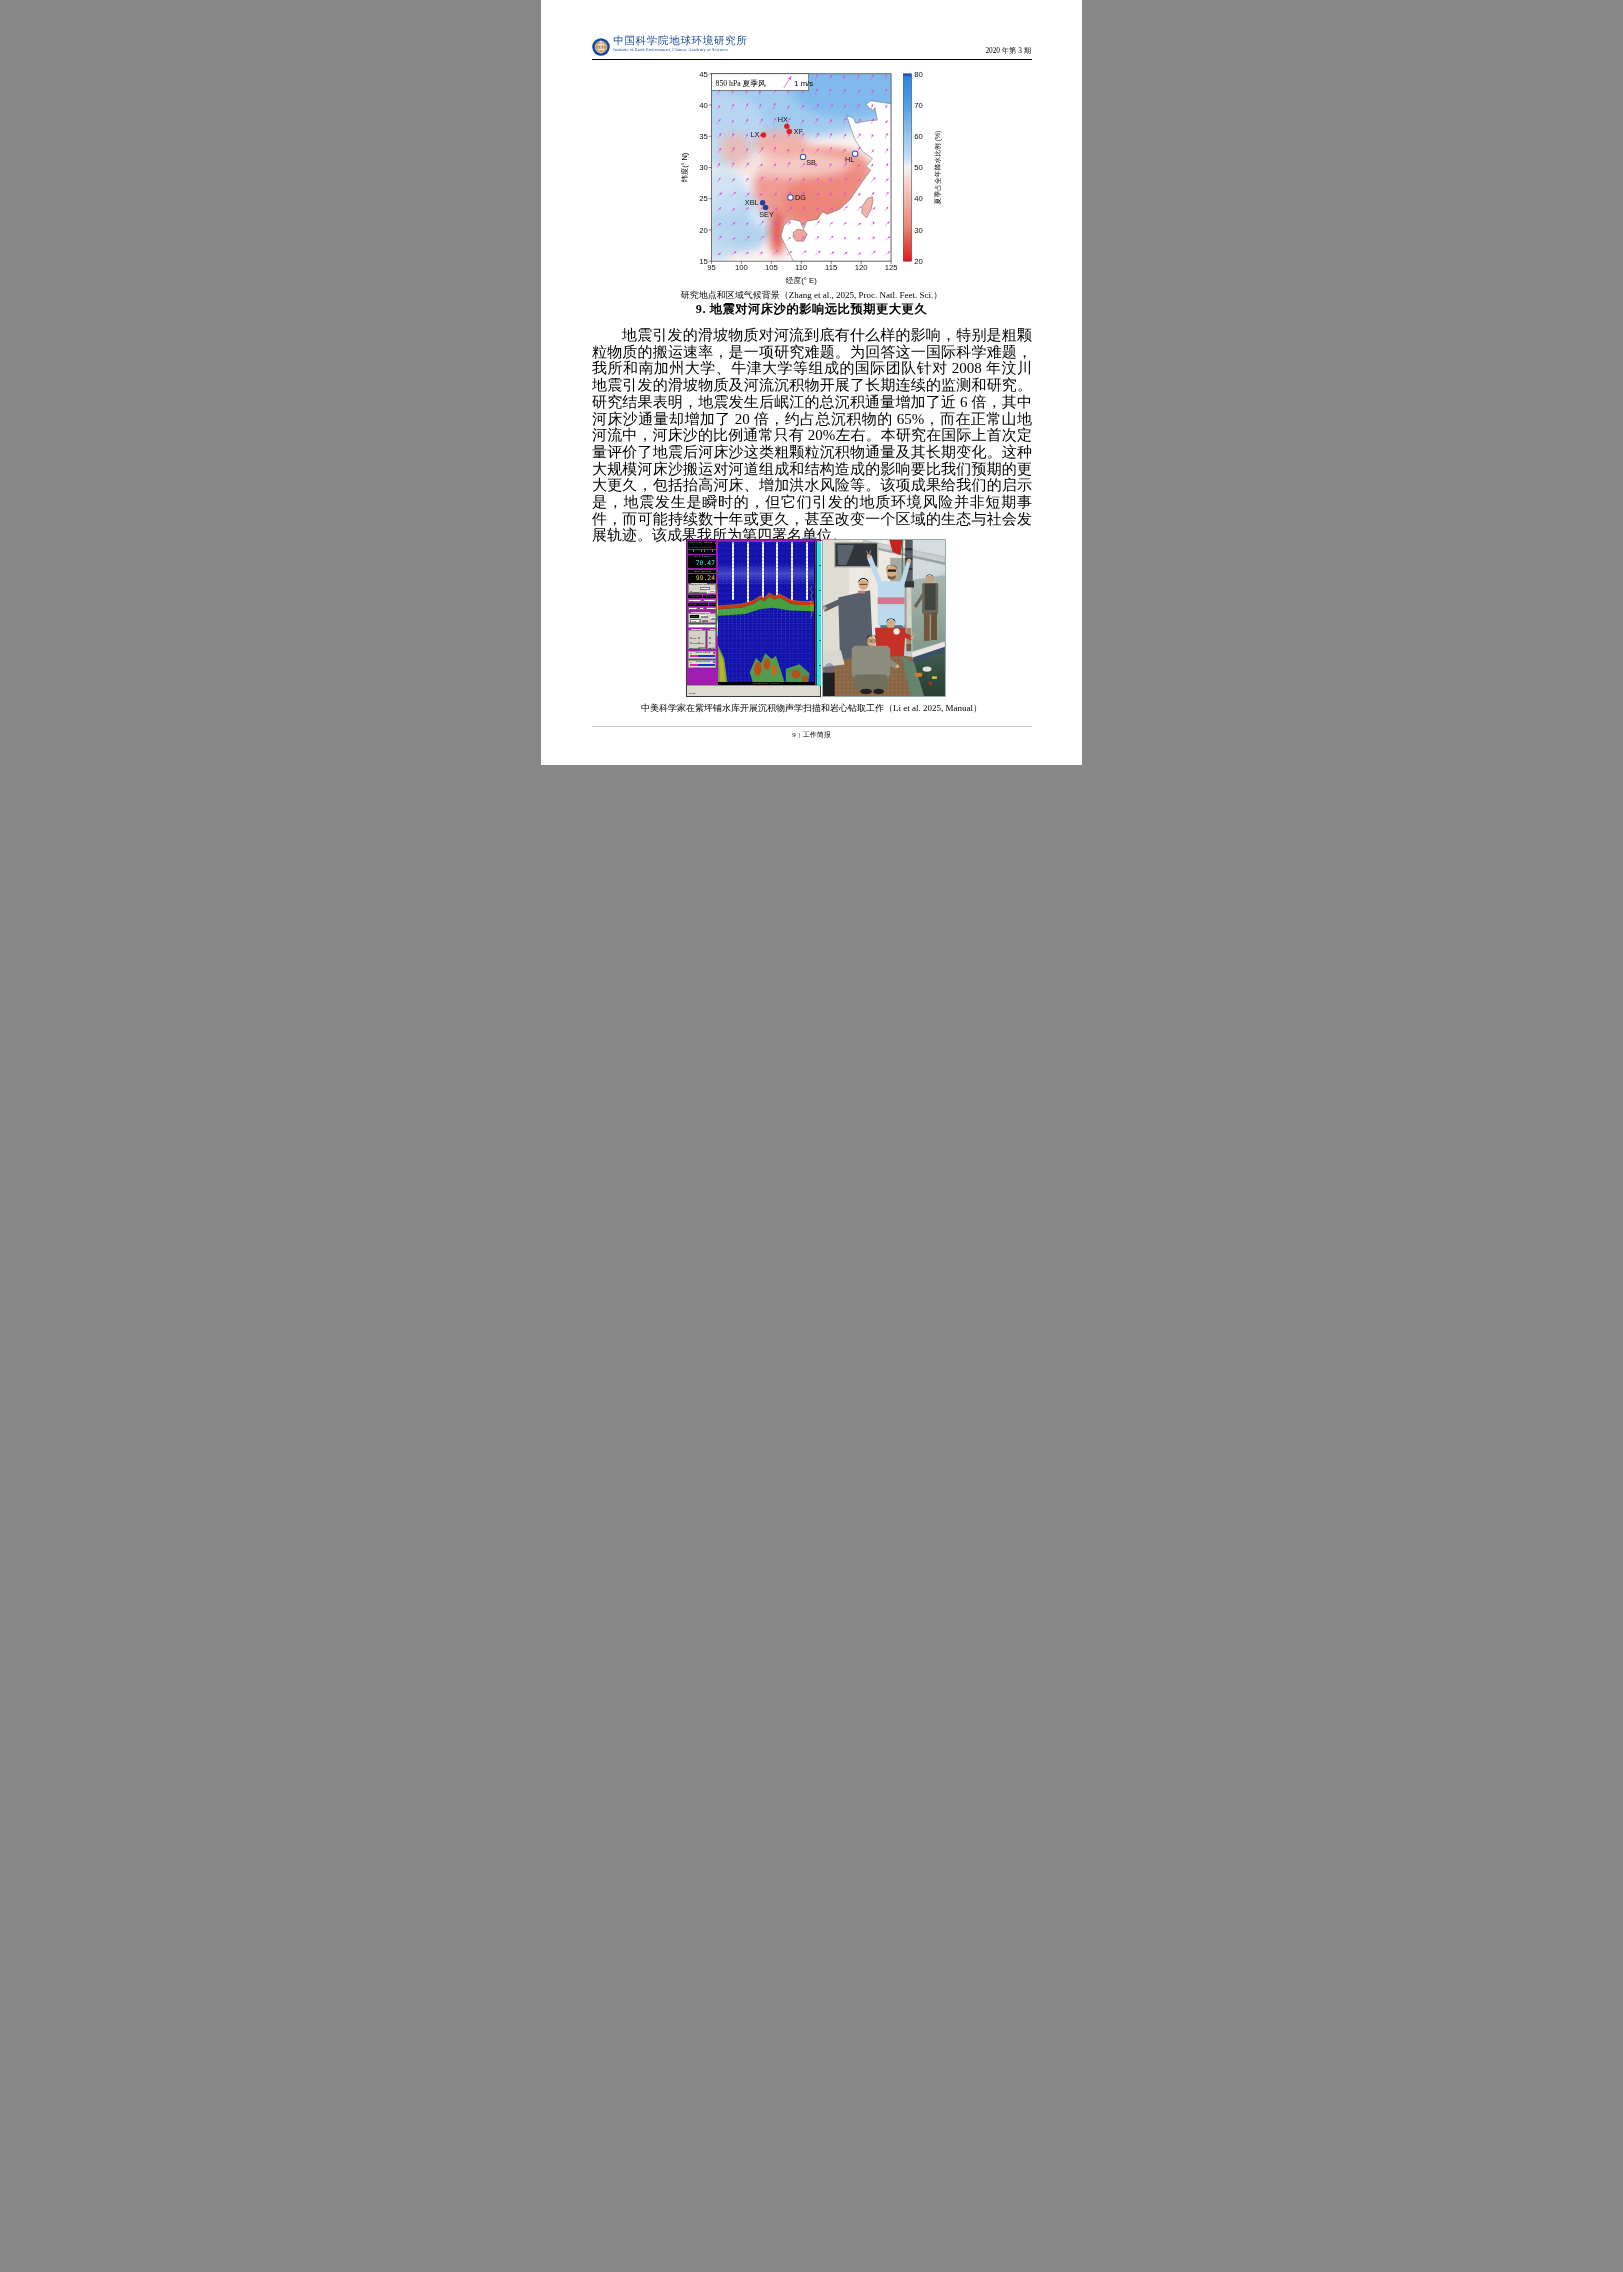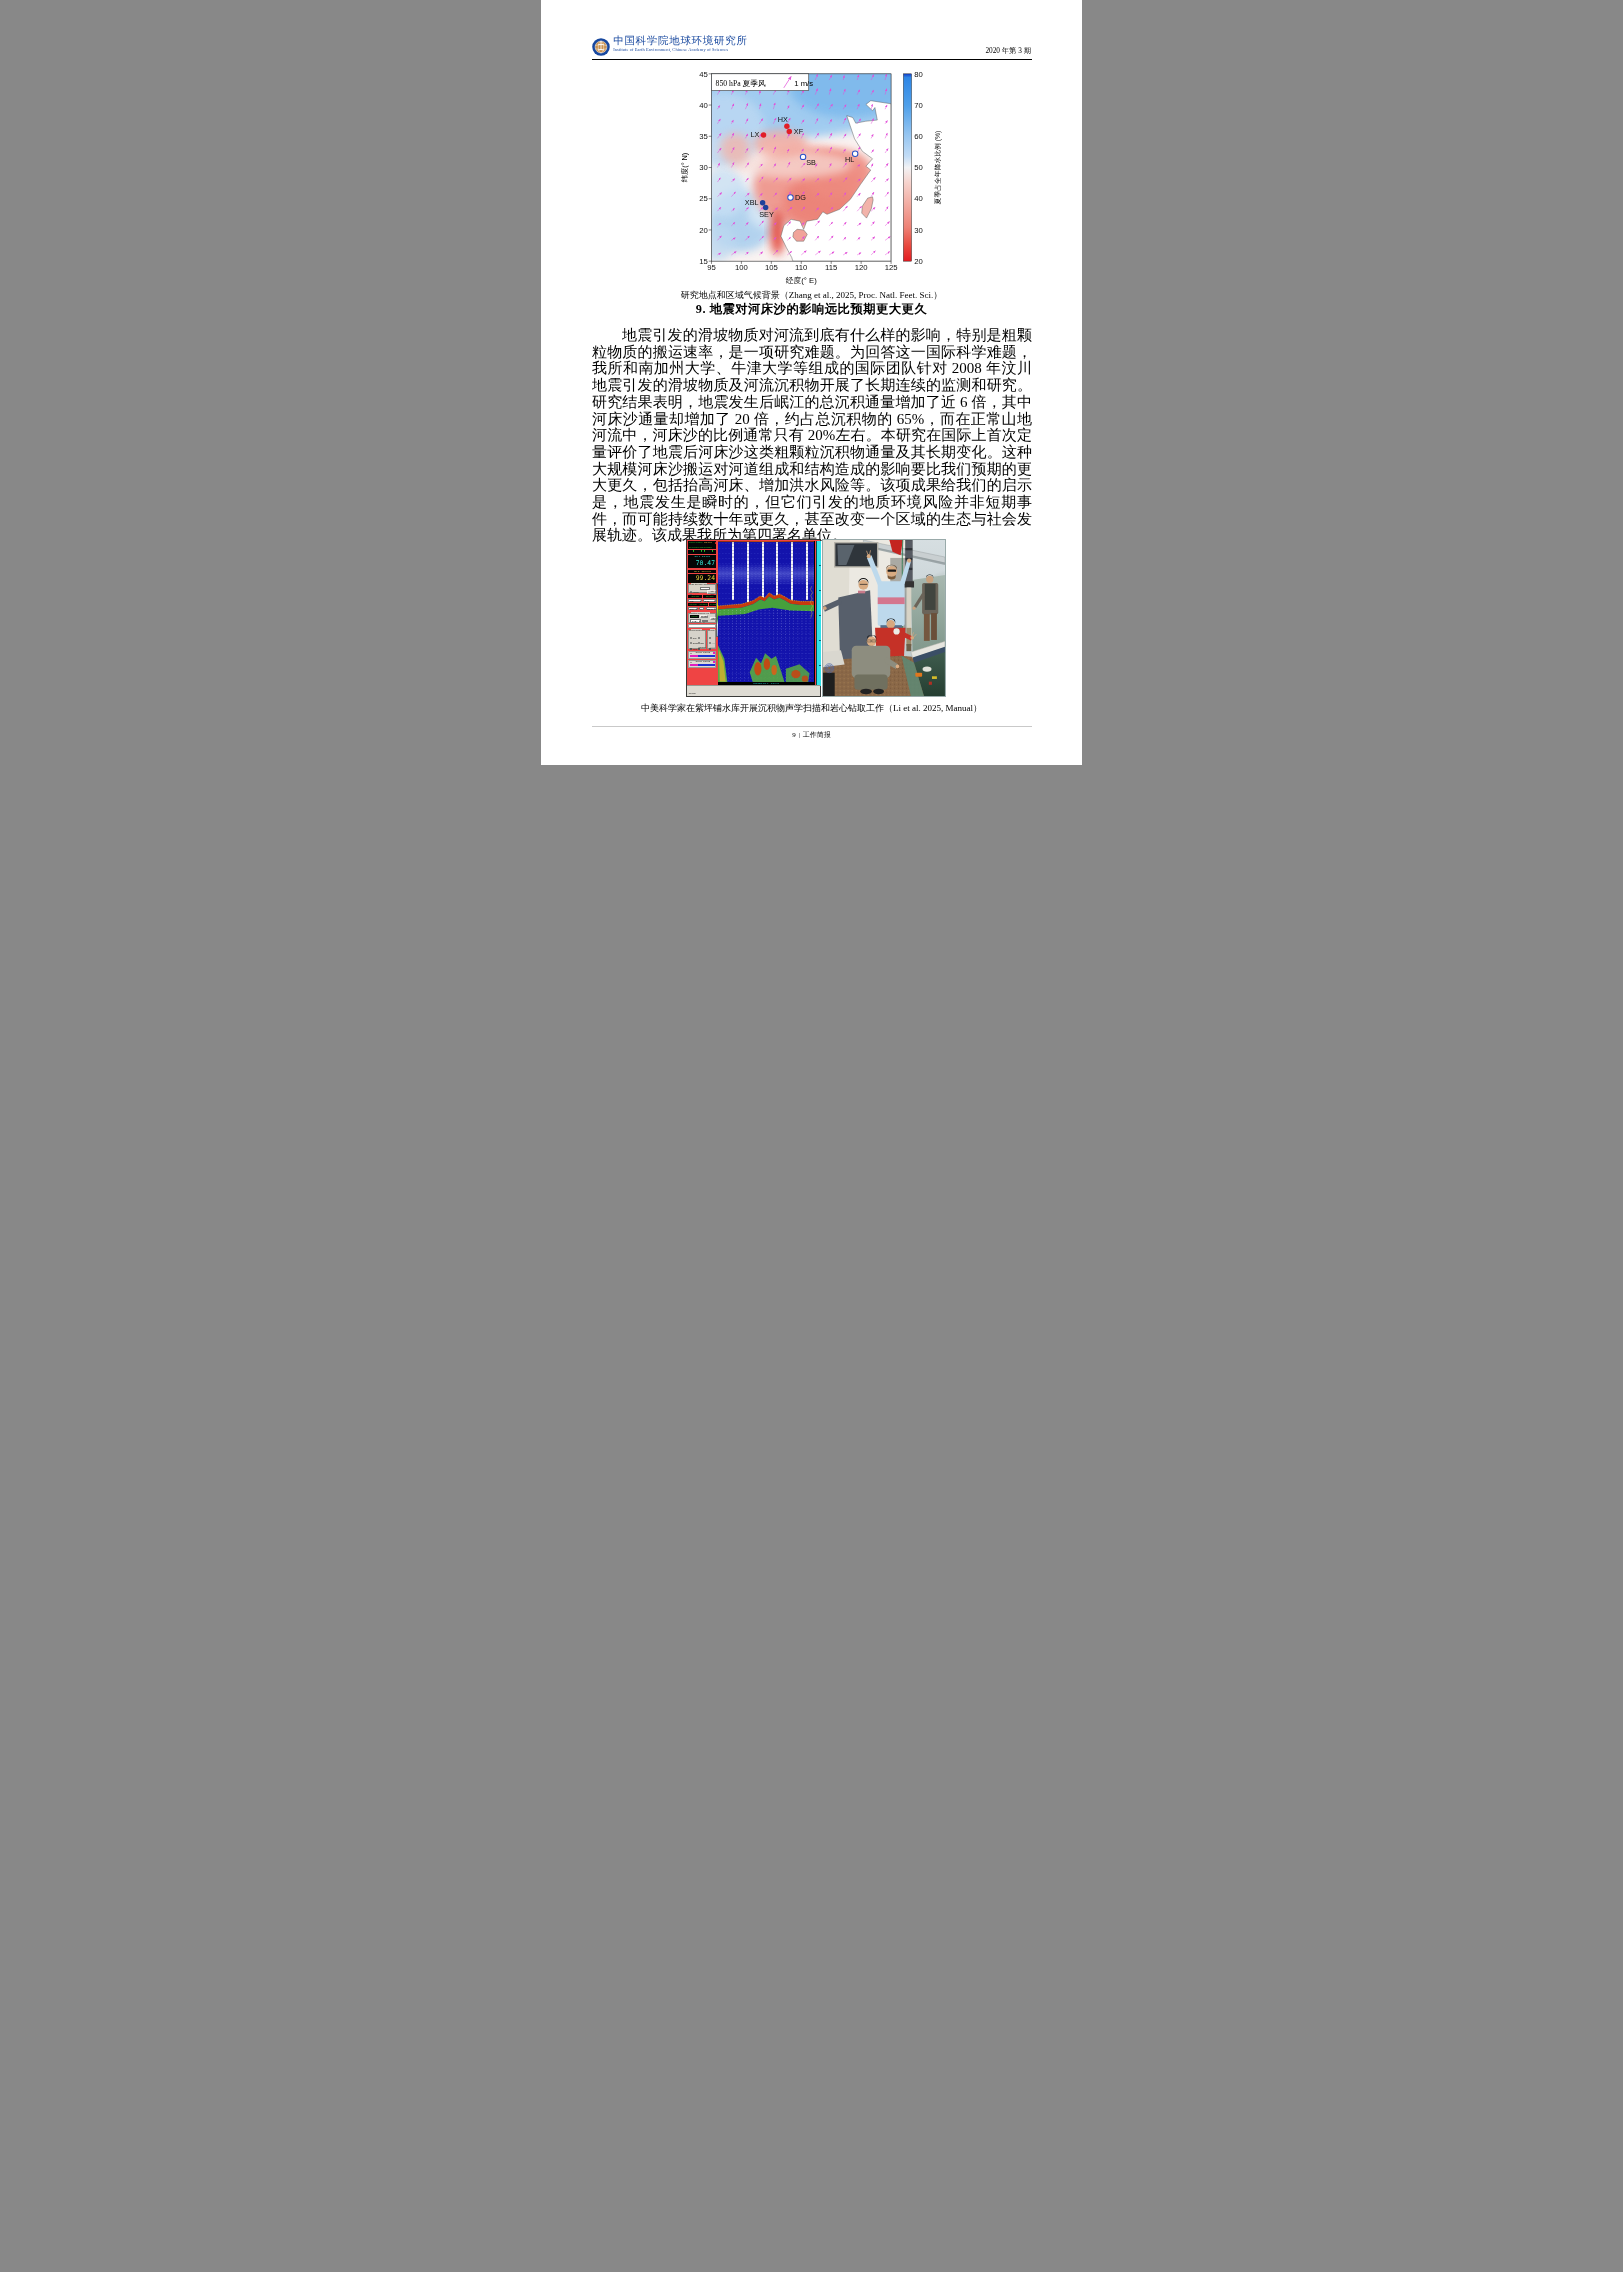--- a/index.html
+++ b/index.html
@@ -21,21 +21,21 @@
   .heading{position:absolute;left:0;top:301px;width:100%;text-align:center;font-size:12.3px;font-weight:bold;letter-spacing:0.5px;}
   .body-par{position:absolute;left:51px;top:327px;width:440px;font-size:15px;line-height:16.7px;
             text-align:justify;text-indent:2em;}
   
   .photos{position:absolute;left:145px;top:539px;width:260px;height:158px;}
   .photo-caption{position:absolute;left:0;top:702px;width:100%;text-align:center;font-size:9px;}
   .ftr-rule{position:absolute;left:51px;top:726px;width:440px;height:0.9px;background:#c9c9c9;}
   .footer{position:absolute;left:0;top:730px;width:100%;text-align:center;font-size:7px;}
   .footer span{margin:0 1.4px;}
   
-  .sonar{position:absolute;left:0;top:0;width:135px;height:158px;background:#ef4444;
+  .sonar{position:absolute;left:0;top:0;width:135px;height:158px;background:#a21caf;
          border:0.7px solid #3a3a38;box-sizing:border-box;font-family:"Liberation Sans","DejaVu Sans",sans-serif;}
   .sonar *{box-sizing:border-box;}
   .sn-panel{position:absolute;left:0.9px;top:0.9px;width:29px;height:145px;}
   .sn-row{position:absolute;left:0.5px;width:28px;overflow:hidden;}
   .blk{background:#050505;color:#2ec32e;}
   .grp{border:0.5px solid #8e8e86;position:absolute;background:#d6d2ca;}
   .grp-lab{position:absolute;top:-1.8px;left:1.4px;background:#d6d2ca;font-size:1.8px;line-height:2.3px;padding:0 0.5px;color:#222;}
   .radio{width:1.8px;height:1.8px;border-radius:50%;border:0.3px solid #555;background:#fff;display:inline-block;vertical-align:middle;}
   .radio.sel{background:radial-gradient(circle,#111 40%,#fff 45%);}
   .chk{width:1.8px;height:1.8px;border:0.3px solid #555;background:#fff;display:inline-block;vertical-align:middle;}

